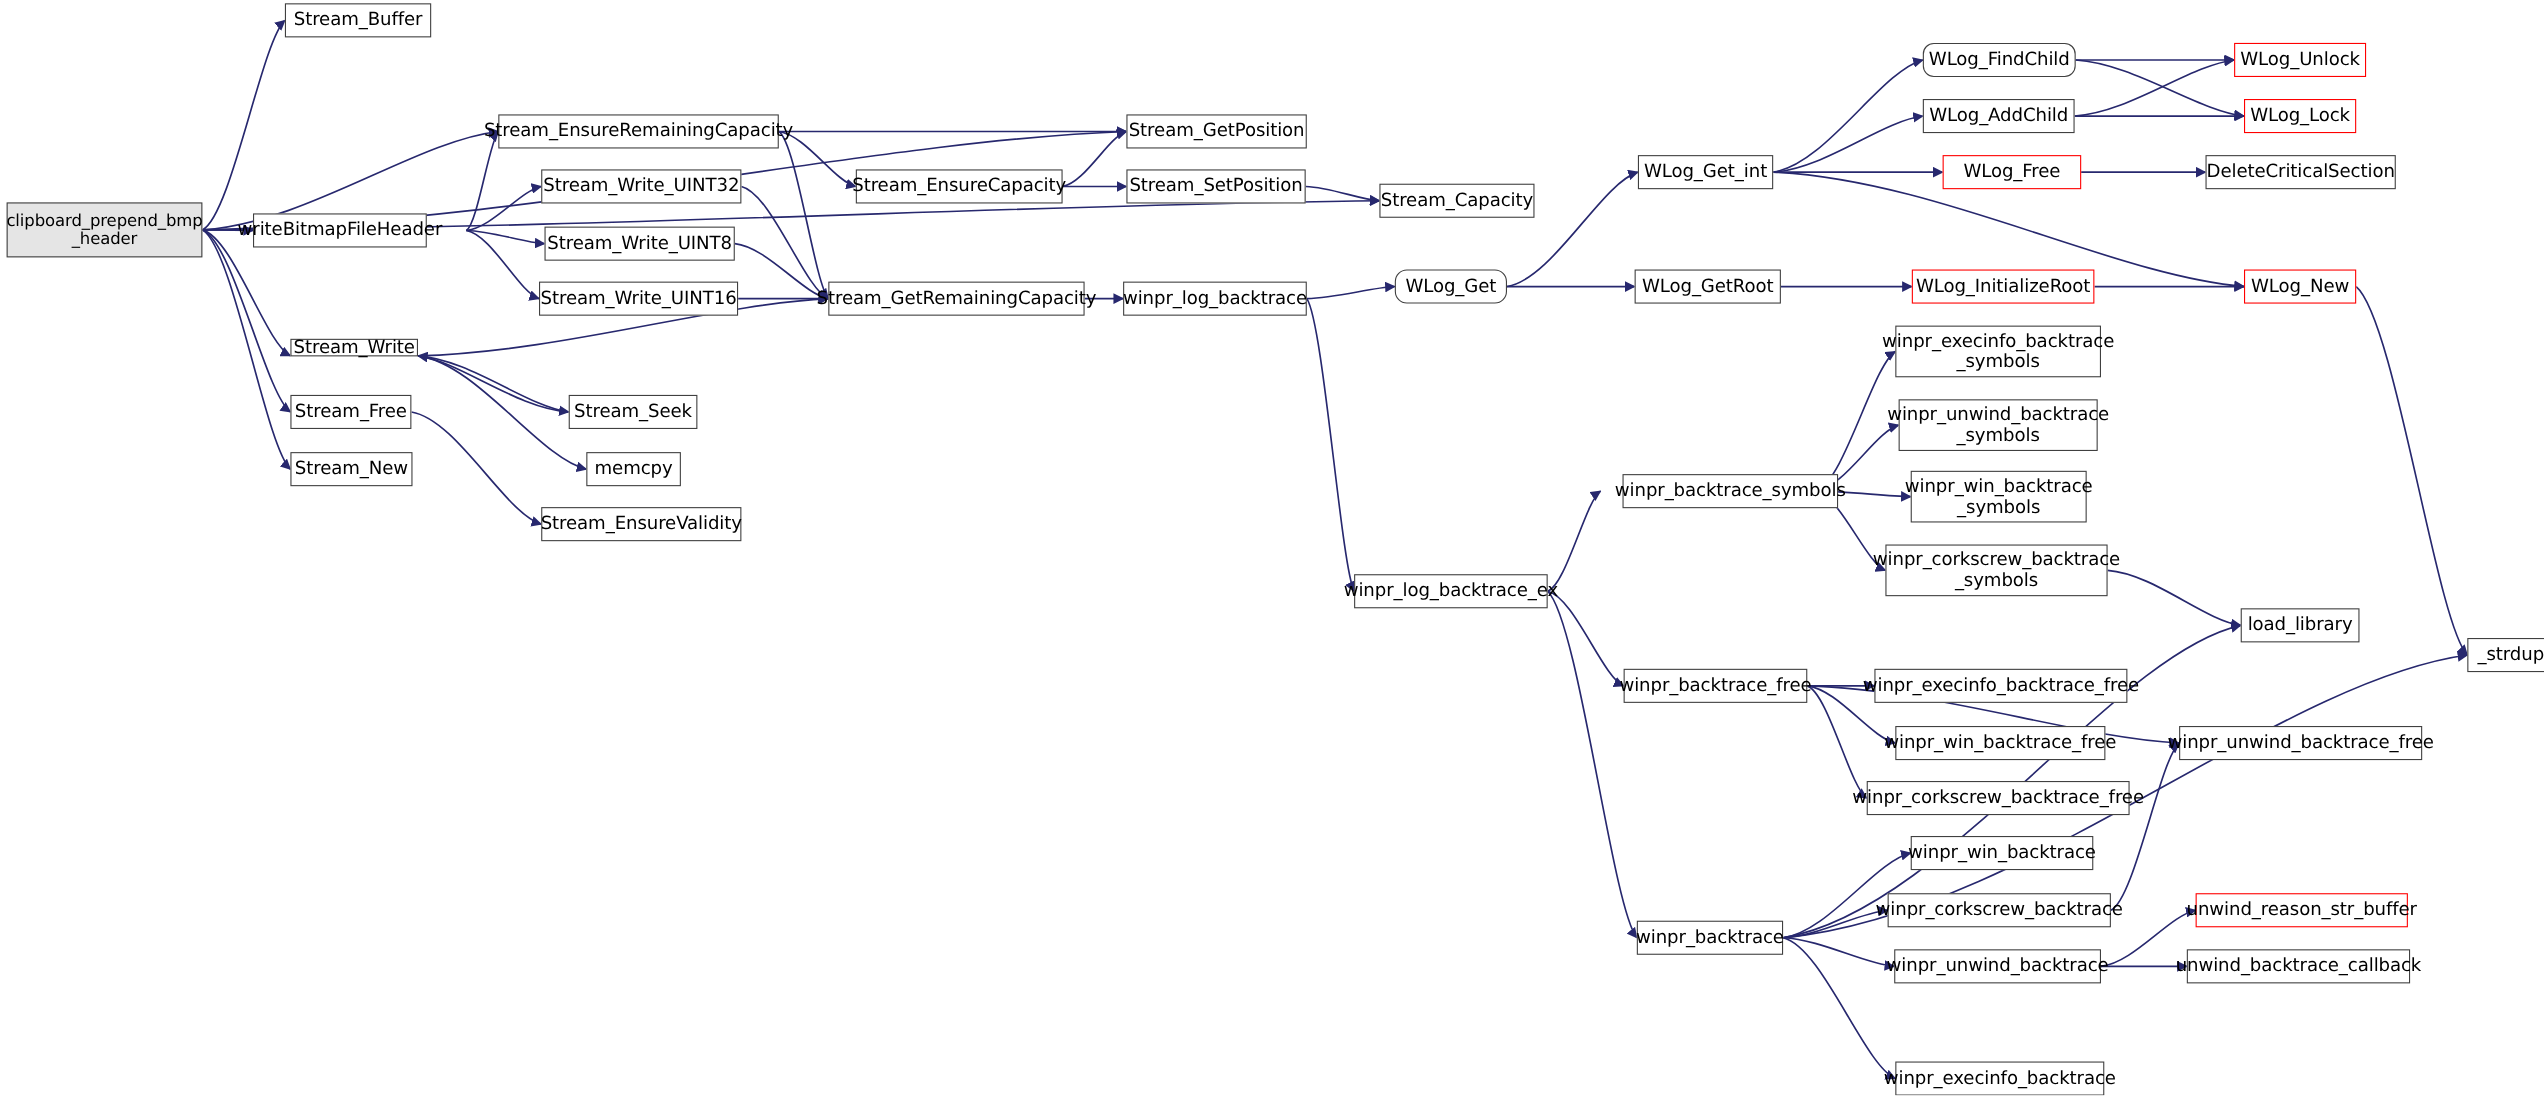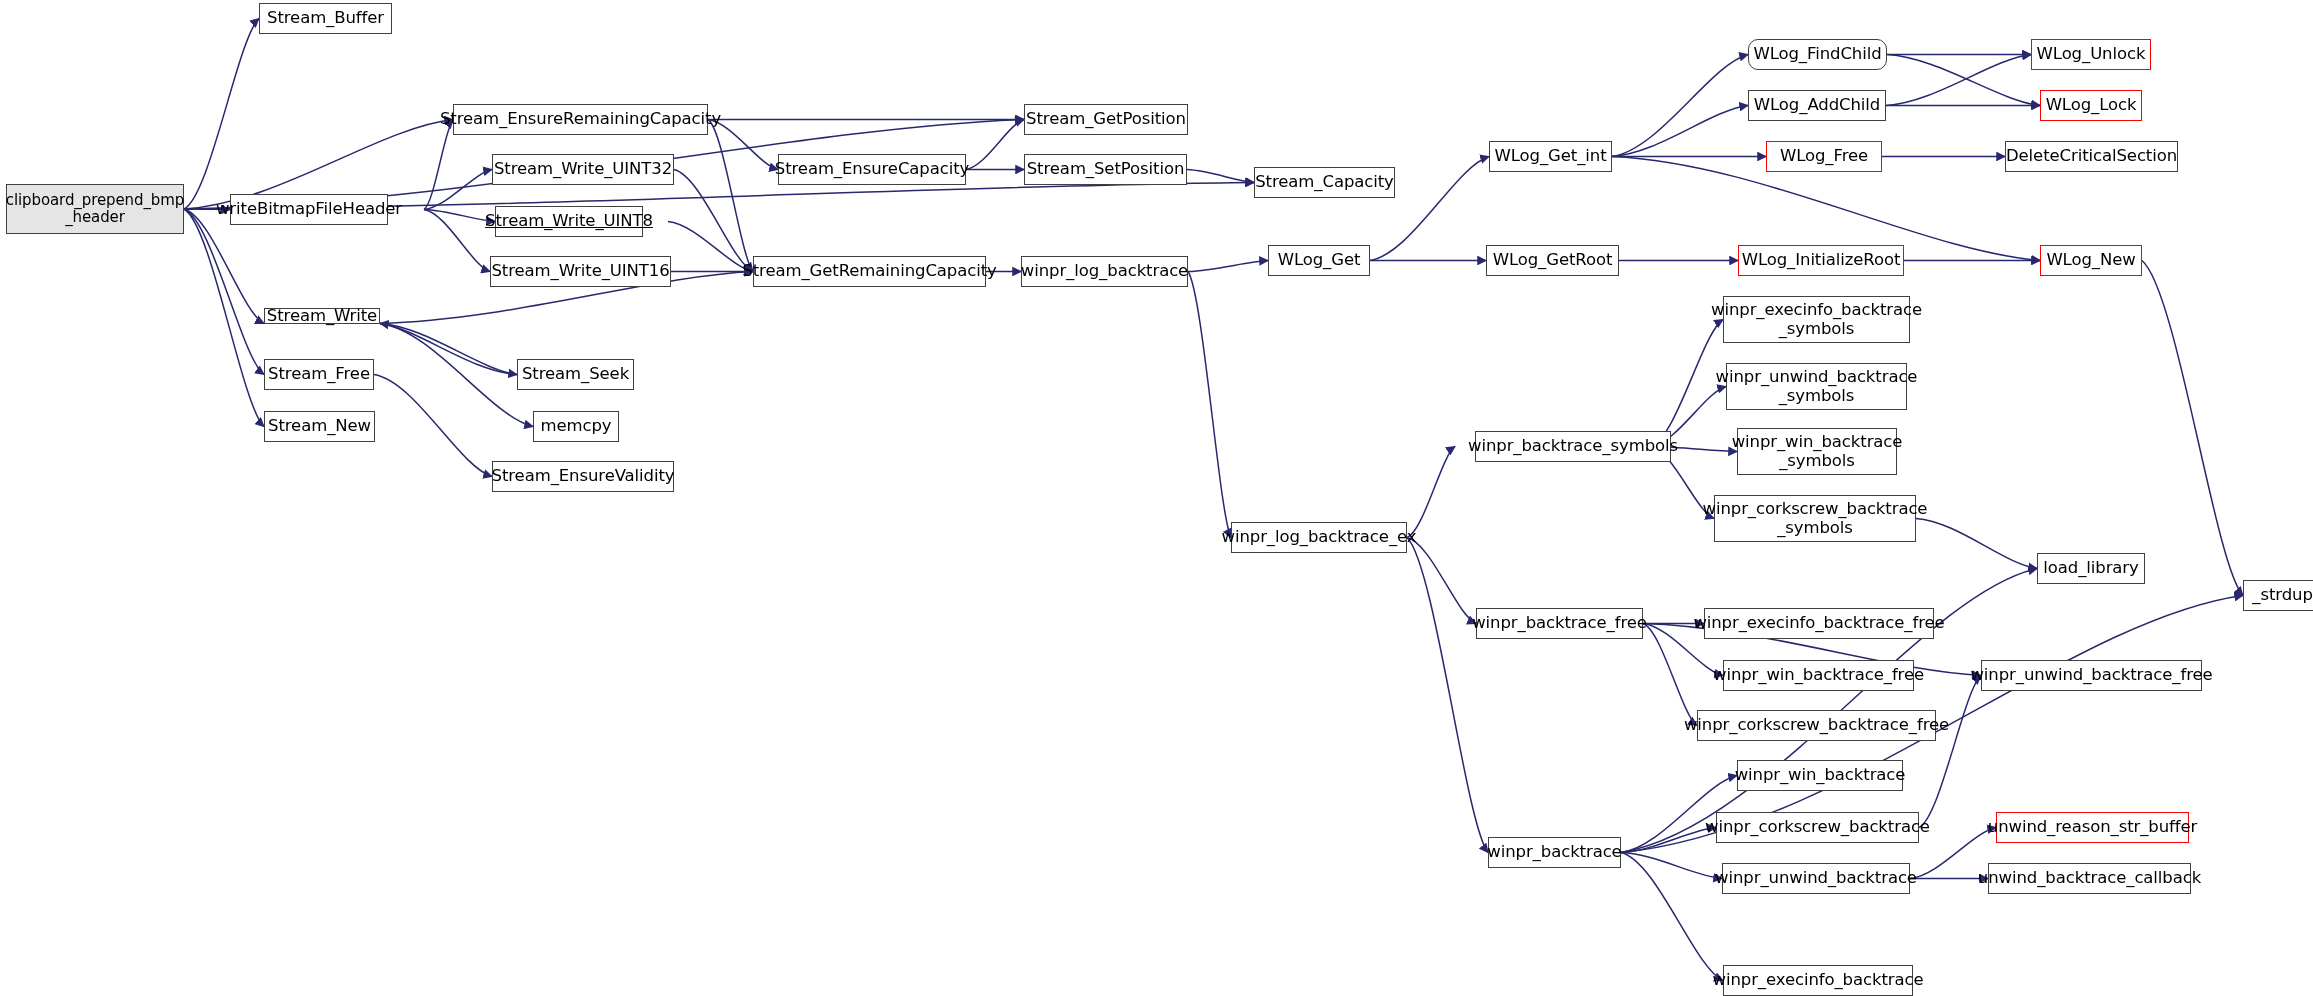--- a/index.html
+++ b/index.html
@@ -102,40 +102,40 @@
         <path d="M 1919 827.5 C 1940.7 817.468, 1963.64 690.396, 1981 675.5" fill="none" stroke="#27286e" stroke-width="1.5" marker-end="url(#arrow)"></path>
       </g>
   </svg>
   <div id="nodes">
       <div class="node root" style="left: 6px; top: 184px; width: 178px; height: 50px; font-size: 15px;">clipboard_prepend_bmp
 _header</div>
       <div class="node" style="left: 259px; top: 3px; width: 133px; height: 31px;">Stream_Buffer</div>
       <div class="node" style="left: 230px; top: 194px; width: 158px; height: 31px;">writeBitmapFileHeader</div>
       <div class="node" style="left: 453px; top: 104px; width: 255px; height: 31px;">Stream_EnsureRemainingCapacity</div>
       <div class="node" style="left: 492px; top: 154px; width: 182px; height: 31px;">Stream_Write_UINT32</div>
-      <div class="node" style="left: 495px; top: 206px; width: 148px; height: 31px; text-decoration: underline;">Stream_Write_UINT8</div>
+      <div class="node" style="left: 495px; top: 206px; width: 173px; height: 31px;">Stream_Write_UINT8</div>
       <div class="node" style="left: 490px; top: 256px; width: 181px; height: 31px;">Stream_Write_UINT16</div>
       <div class="node" style="left: 264px; top: 308px; width: 116px; height: 16px;">Stream_Write</div>
       <div class="node" style="left: 264px; top: 359px; width: 110px; height: 31px;">Stream_Free</div>
       <div class="node" style="left: 264px; top: 411px; width: 111px; height: 31px;">Stream_New</div>
       <div class="node" style="left: 517px; top: 359px; width: 117px; height: 31px;">Stream_Seek</div>
       <div class="node" style="left: 533px; top: 411px; width: 86px; height: 31px;">memcpy</div>
       <div class="node" style="left: 492px; top: 461px; width: 182px; height: 31px;">Stream_EnsureValidity</div>
       <div class="node" style="left: 778px; top: 154px; width: 188px; height: 31px;">Stream_EnsureCapacity</div>
       <div class="node" style="left: 753px; top: 256px; width: 233px; height: 31px;">Stream_GetRemainingCapacity</div>
       <div class="node" style="left: 1024px; top: 104px; width: 164px; height: 31px;">Stream_GetPosition</div>
       <div class="node" style="left: 1024px; top: 154px; width: 163px; height: 31px;">Stream_SetPosition</div>
       <div class="node" style="left: 1254px; top: 167px; width: 141px; height: 31px;">Stream_Capacity</div>
       <div class="node" style="left: 1021px; top: 256px; width: 167px; height: 31px;">winpr_log_backtrace</div>
-      <div class="node" style="left: 1268px; top: 245px; width: 102px; height: 31px;">WLog_Get</div>
+      <div class="node" style="left: 1268px; top: 245px; width: 102px; height: 31px; border-radius: 11px;">WLog_Get</div>
       <div class="node" style="left: 1489px; top: 141px; width: 123px; height: 31px;">WLog_Get_int</div>
       <div class="node" style="left: 1486px; top: 245px; width: 133px; height: 31px;">WLog_GetRoot</div>
       <div class="node" style="left: 1748px; top: 39px; width: 139px; height: 31px; border-radius: 10px;">WLog_FindChild</div>
       <div class="node" style="left: 1748px; top: 90px; width: 138px; height: 31px;">WLog_AddChild</div>
-      <div class="node red" style="left: 1766px; top: 141px; width: 116px; height: 31px;">WLog_Free</div>
+      <div class="node red" style="left: 1766px; top: 141px; width: 126px; height: 31px;">WLog_Free</div>
       <div class="node red" style="left: 1738px; top: 245px; width: 166px; height: 31px;">WLog_InitializeRoot</div>
       <div class="node red" style="left: 2031px; top: 39px; width: 120px; height: 31px;">WLog_Unlock</div>
       <div class="node red" style="left: 2040px; top: 90px; width: 102px; height: 31px;">WLog_Lock</div>
       <div class="node" style="left: 2005px; top: 141px; width: 173px; height: 31px;">DeleteCriticalSection</div>
       <div class="node red" style="left: 2040px; top: 245px; width: 102px; height: 31px;">WLog_New</div>
       <div class="node" style="left: 1231px; top: 522px; width: 176px; height: 31px;">winpr_log_backtrace_ex</div>
       <div class="node" style="left: 1455px; top: 431px; width: 196px; height: 31px; margin-left: 20px;">winpr_backtrace_symbols</div>
       <div class="node" style="left: 1723px; top: 296px; width: 187px; height: 47px;">winpr_execinfo_backtrace
 _symbols</div>
       <div class="node" style="left: 1726px; top: 363px; width: 181px; height: 47px;">winpr_unwind_backtrace

